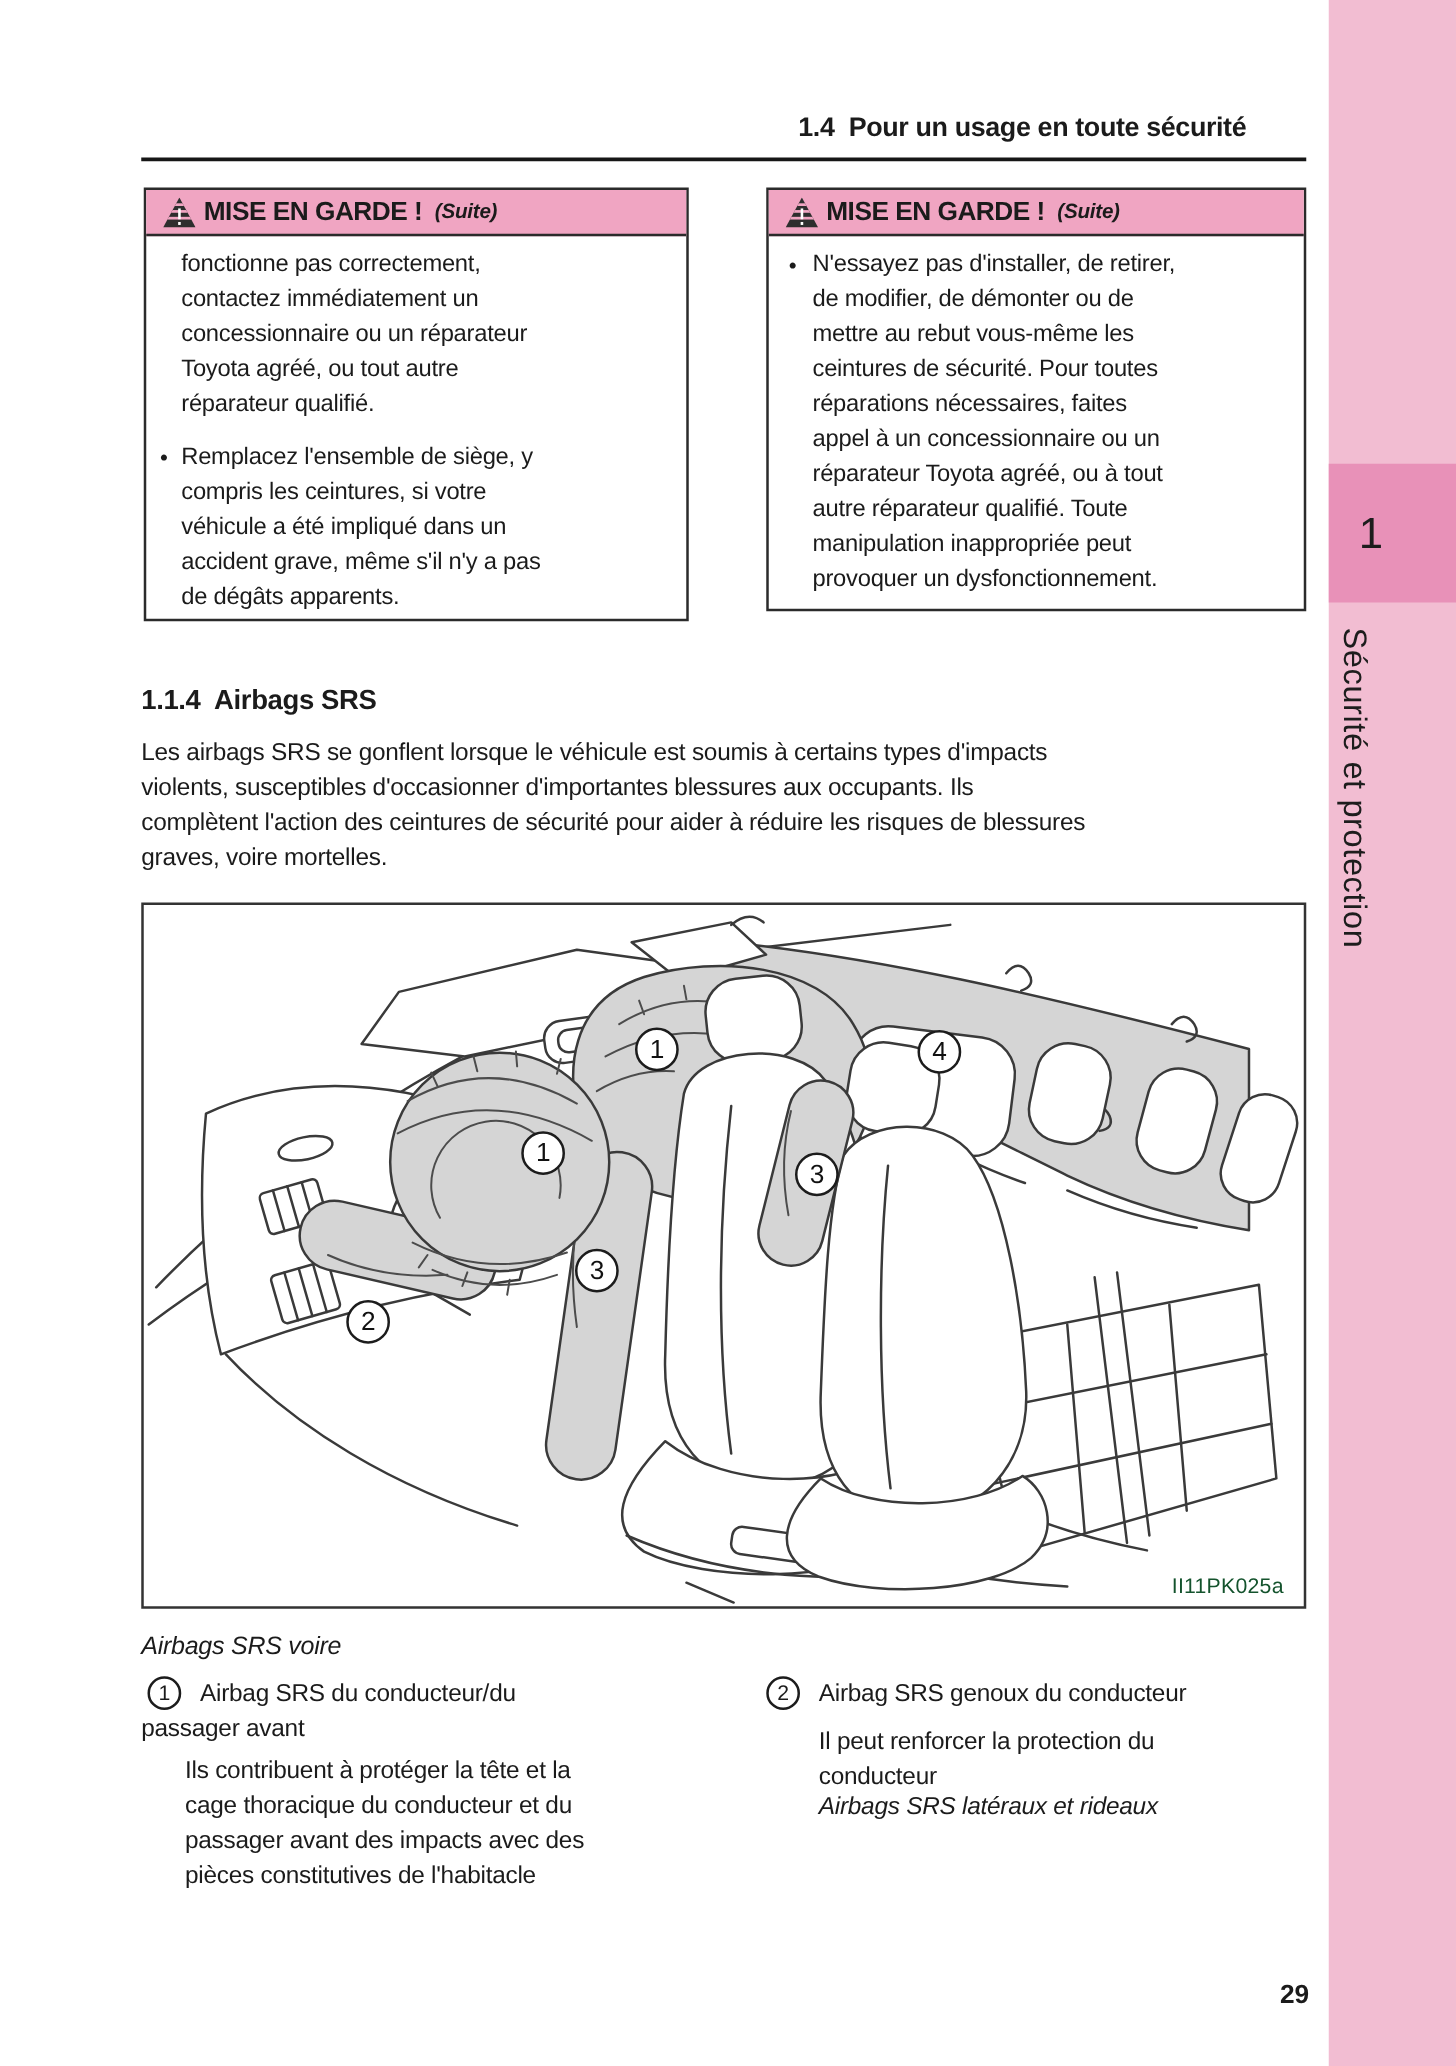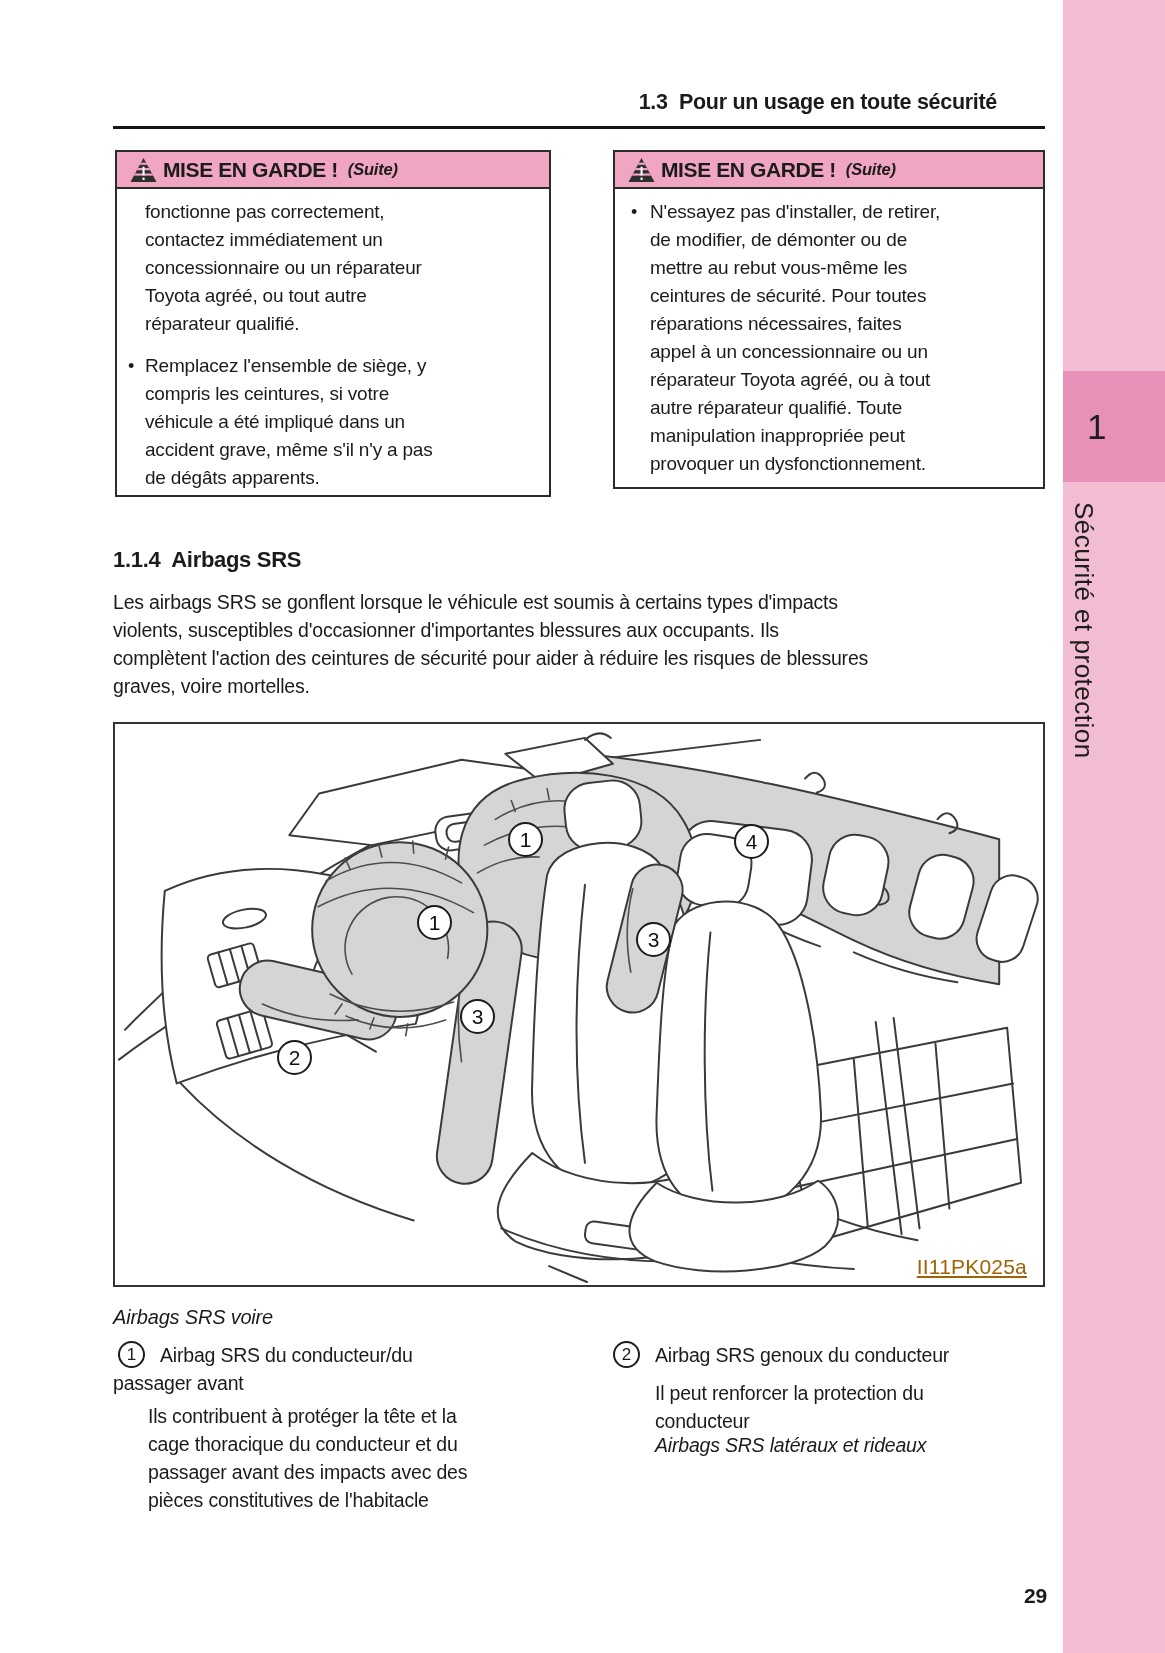--- a/index.html
+++ b/index.html
@@ -40,21 +40,21 @@
   
   .sec-title { position:absolute; left:113px; top:547px; font-size:22px; font-weight:bold; letter-spacing:-0.3px; }
   .sec-intro { position:absolute; left:113px; top:588px; width:936px; font-size:19.5px; line-height:28px; }
 
   
   .figure {
     position:absolute; left:113px; top:722px; width:932px; height:565px;
     border:2px solid #333; background:#fff;
   }
   .figure svg { position:absolute; left:0; top:0; width:100%; height:100%; }
-  .fig-code { position:absolute; right:16px; bottom:6px; font-size:21px; color:#a16207; letter-spacing:0.2px;text-decoration:underline; }
+  .fig-code { position:absolute; right:16px; bottom:6px; font-size:17px; color:#14532d; letter-spacing:0.2px; }
   .callout {
     position:absolute; width:35px; height:35px; border:2.5px solid #1c1c1c; border-radius:50%;
     background:#fff; display:flex; align-items:center; justify-content:center;
     font-size:21px; color:#111;
   }
   .ln  { fill:none; stroke:#3a3a3a; stroke-width:2; stroke-linecap:round; stroke-linejoin:round; }
   .wh  { fill:#ffffff; stroke:#3a3a3a; stroke-width:2; stroke-linejoin:round; }
   .gy  { fill:#d5d5d5; stroke:#3a3a3a; stroke-width:2; stroke-linejoin:round; }
   .hat { fill:none; stroke:#4c4c4c; stroke-width:1.6; stroke-linecap:round; }
 
@@ -79,21 +79,21 @@
     font-size:26px; color:#1d1d1d; letter-spacing:0.5px;
   }
 
   .page-num { position:absolute; left:960px; top:1584px; width:87px; text-align:right; font-size:21px; font-weight:bold; }
 </style>
 </head>
 <body>
 
 <div class="page">
 
-  <div class="hdr-title keep">1.3  Pour un usage en toute sécurité</div>
+  <div class="hdr-title keep">1.4  Pour un usage en toute sécurité</div>
   <div class="hdr-rule"></div>
 
   <div class="warnbox left">
     <div class="warnhead">
       <svg width="29" height="26" viewBox="0 0 26 24">
         <defs>
             <clipPath id="triA">
               <path d="M13 1 L25 23 L1 23 Z"></path>
             </clipPath>
           </defs>

